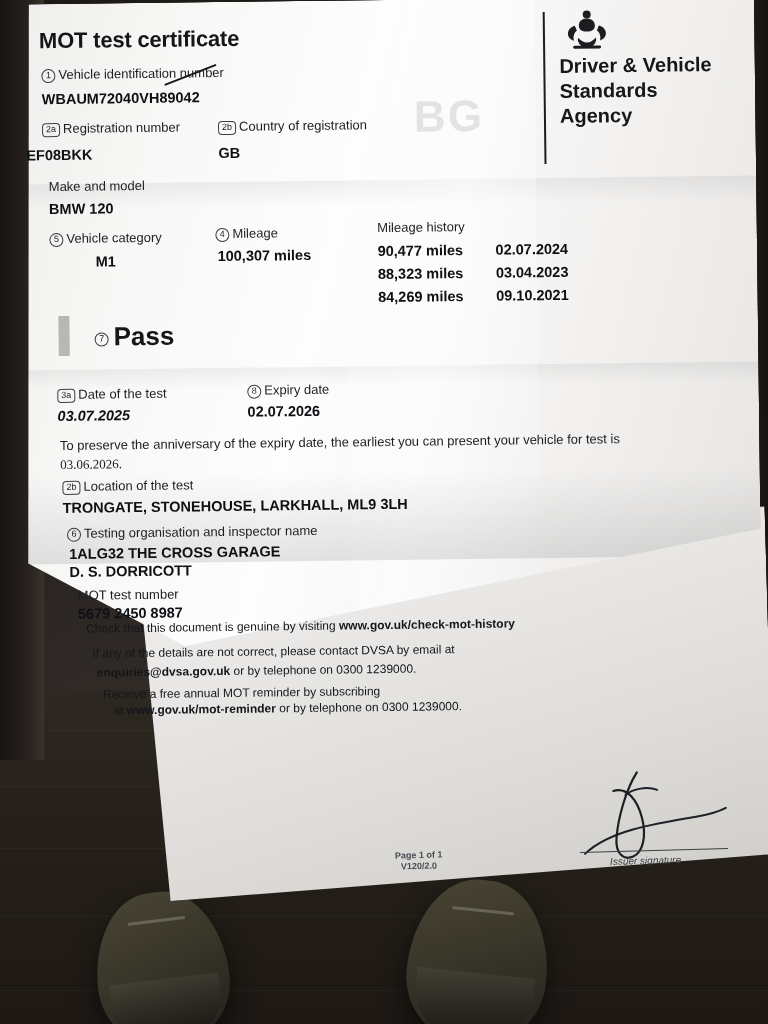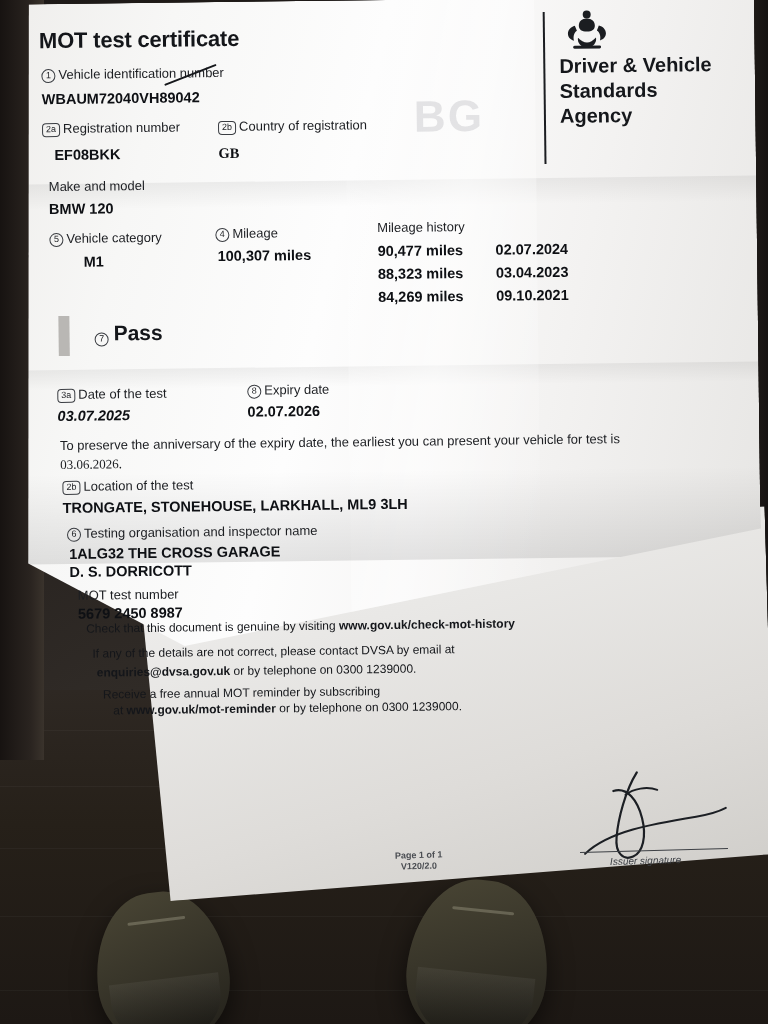--- a/index.html
+++ b/index.html
@@ -171,21 +171,21 @@
 
   .pass-bar {
     position: absolute;
     left: 42px; top: 312px;
     width: 11px; height: 40px;
     background: #b9b7b4;
   }
   .pass-label {
     position: absolute;
     left: 74px; top: 318px;
-    font-size: 21px;
+    font-size: 26px;
     font-weight: bold;
   }
 
   .lbl { font-size: 13px; color: #1c1e22; }
   .val { font-size: 14.5px; font-weight: bold; color: #0e1014; }
   .small { font-size: 11.5px; }
 
   .footnote { font-size: 12px; }
 
   .signature-line {
@@ -297,30 +297,30 @@
     <svg class="pen-stroke" viewBox="0 0 60 22">
       <path d="M2 20 L52 1" stroke="#16181c" stroke-width="2" fill="none" stroke-linecap="round"></path>
     </svg>
 
     <div class="t lbl" style="left:28px; top:117px;">
       <span class="num wide">2a</span><span>Registration number</span>
     </div>
     <div class="t lbl" style="left:204px; top:117px;">
       <span class="num wide">2b</span><span>Country of registration</span>
     </div>
-    <div class="t val" style="left:40px; top:143px;">EF08BKK</div>
-    <div class="t val" style="left:204px; top:143px;font-family:Liberation Serif, serif;">GB</div>
+    <div class="t val" style="left:12px; top:143px;">EF08BKK</div>
+    <div class="t val" style="left:204px; top:143px;">GB</div>
 
     <div class="t lbl" style="left:34px; top:175px;">Make and model</div>
     <div class="t val" style="left:34px; top:197px;">BMW 120</div>
 
     <div class="t lbl" style="left:34px; top:227px;">
       <span class="num">5</span><span>Vehicle category</span>
     </div>
-    <div class="t val" style="left:28px; top:250px;padding-left:40px;">M1</div>
+    <div class="t val" style="left:40px; top:250px;padding-left:40px;">M1</div>
 
     <div class="t lbl" style="left:200px; top:224px;">
       <span class="num">4</span><span>Mileage</span>
     </div>
     <div class="t val" style="left:202px; top:246px;">100,307 miles</div>
 
     <div class="t lbl" style="left:362px; top:220px;">Mileage history</div>
 
     <div class="t val" style="left:362px; top:243px;">90,477 miles</div>
     <div class="t val" style="left:480px; top:243px;">02.07.2024</div>

